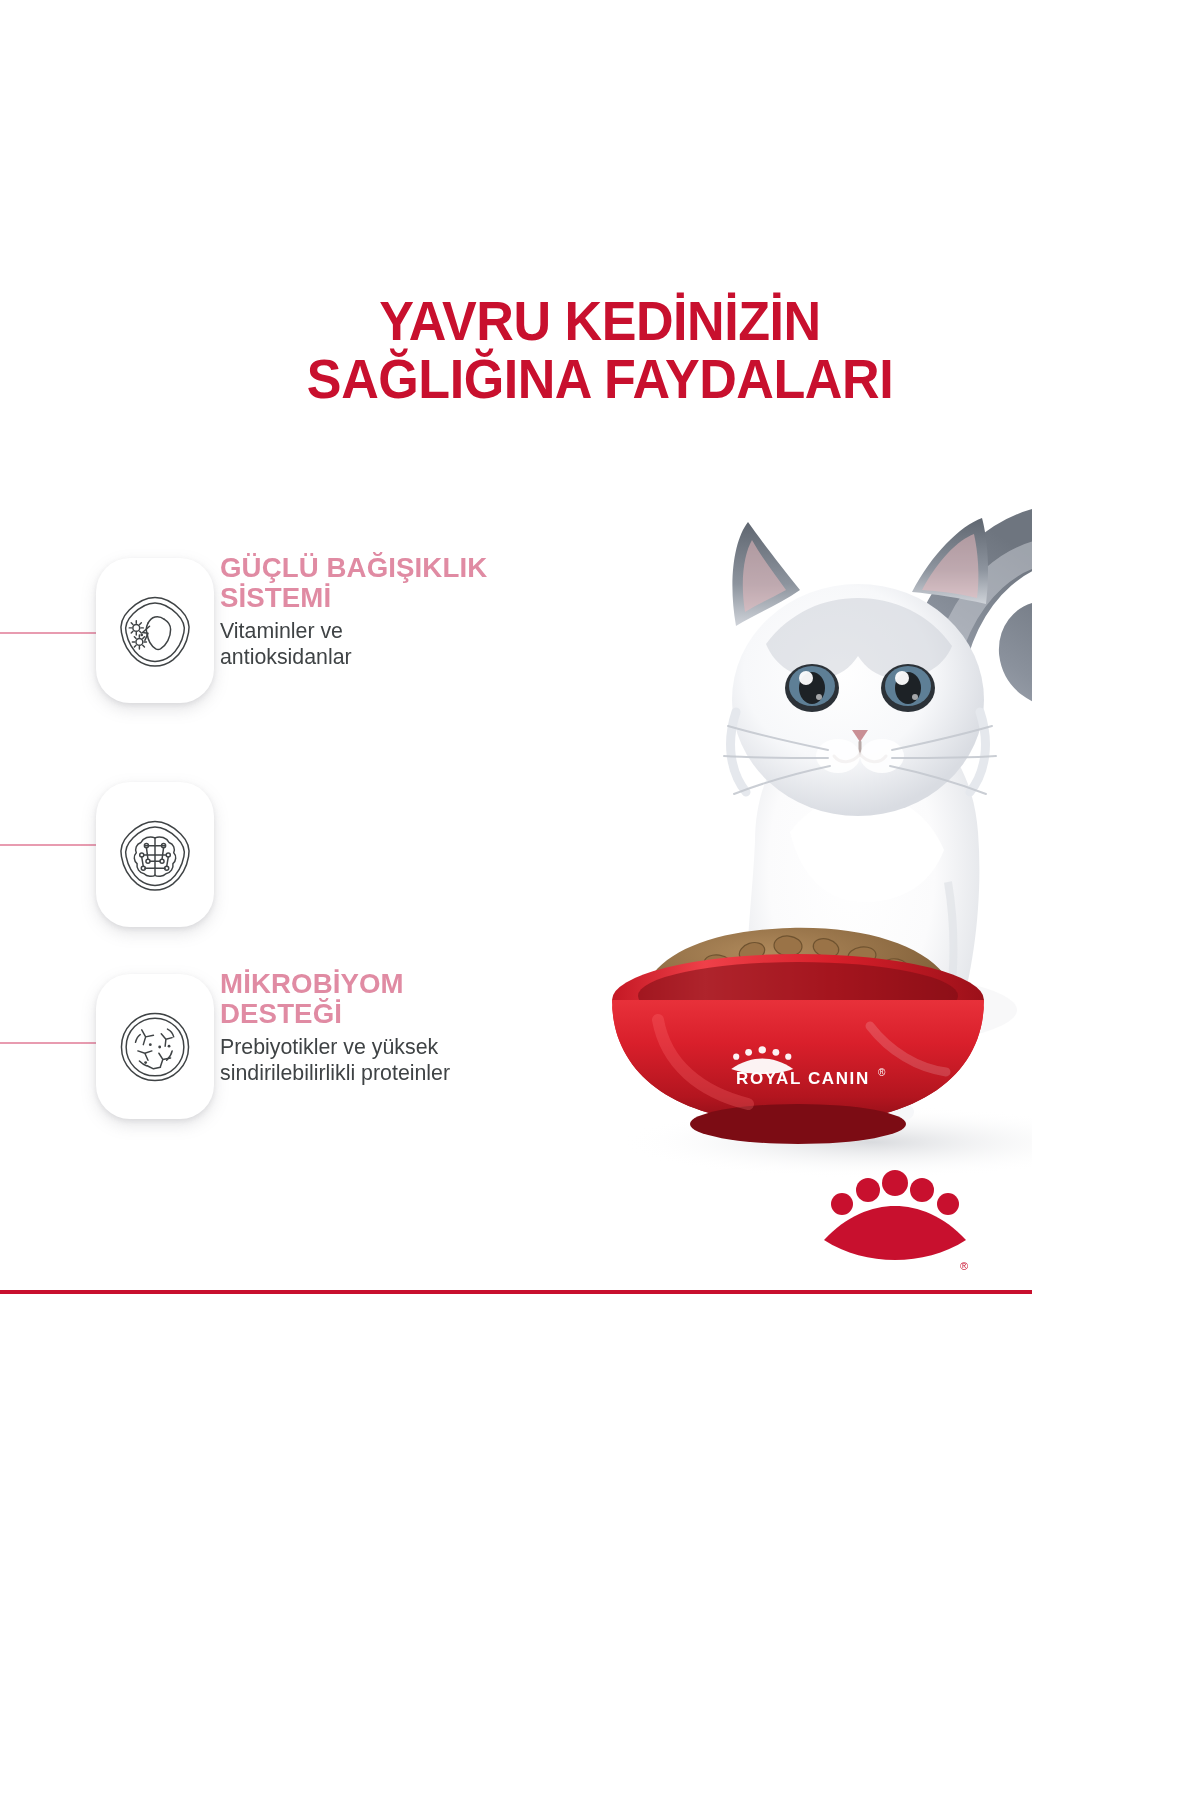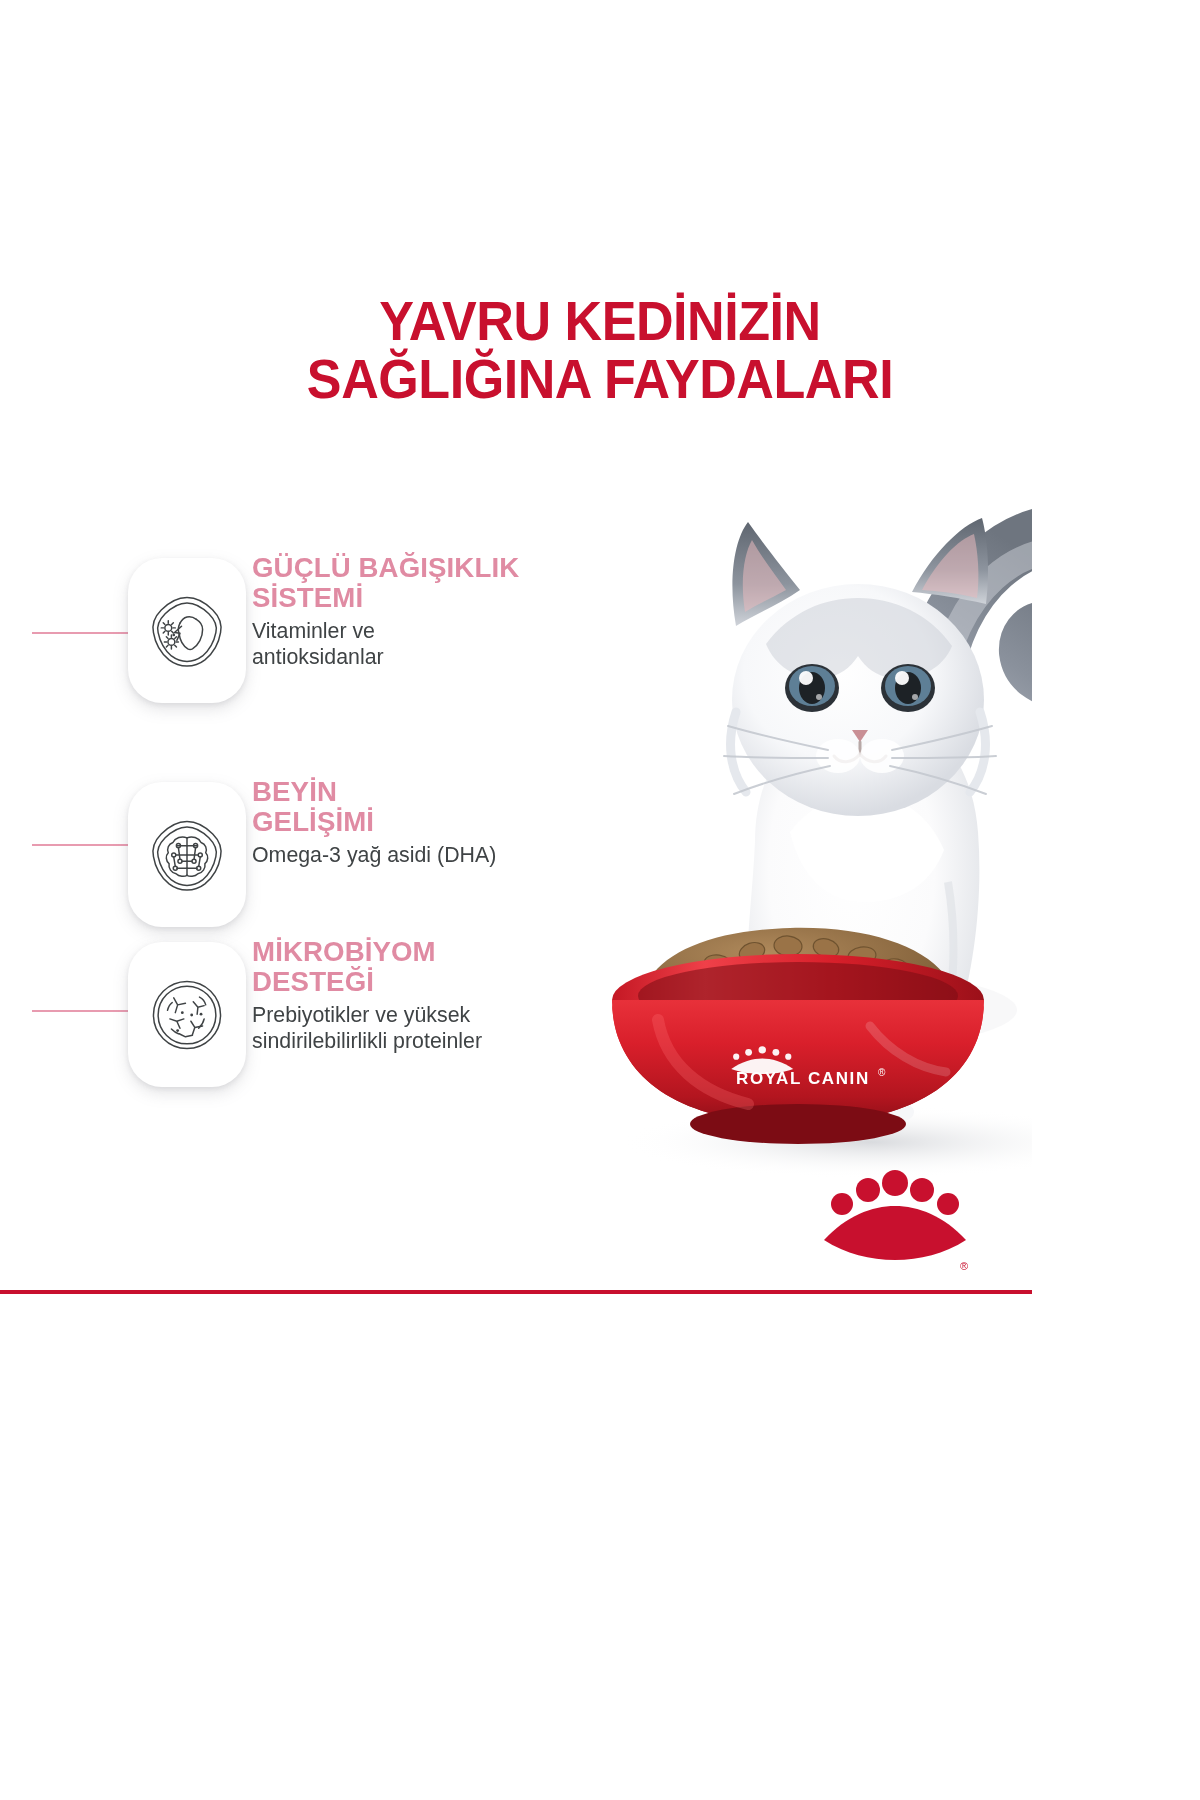--- a/index.html
+++ b/index.html
@@ -31,25 +31,24 @@
     transform-origin: 50% 0;
   }
   .title .l1, .title .l2 { display: block; white-space: nowrap; }
 
   
   .benefit {
     position: absolute;
     left: 0;
     width: 620px;
     height: 190px;
-    margin-left: 32px;
   }
   .benefit.b1 { top: 548px; }
   .benefit.b2 { top: 772px; }
-  .benefit.b3 { top: 932px; }
+  .benefit.b3 { top: 964px; }
 
   .connector {
     position: absolute;
     left: 0;
     top: 84px;
     width: 96px;
     height: 2px;
     background: #e89bb0;
   }
   .benefit.b2 .connector { top: 72px; }
@@ -177,29 +176,20 @@
         <circle cx="33" cy="50" r="2.6"></circle>
         <circle cx="41" cy="58" r="2.6"></circle>
         <circle cx="35" cy="67" r="2.6"></circle>
         <circle cx="61" cy="38" r="2.6"></circle>
         <circle cx="67" cy="50" r="2.6"></circle>
         <circle cx="59" cy="58" r="2.6"></circle>
         <circle cx="65" cy="67" r="2.6"></circle>
         <path d="M39 40.6 L41 55.5 M37 38 L50 38 M35.5 50 L50 50 M43.6 58 L50 58 M37 67 L50 67 M33 52.6 L35 64.6"></path>
         <path d="M61 40.6 L59 55.5 M63 38 L50 38 M64.5 50 L50 50 M56.4 58 L50 58 M63 67 L50 67 M67 52.6 L65 64.6"></path>
       </svg>
-    </div>
-    <div class="benefit-text">
-      <div class="benefit-title">
-        <span>BEYİN</span><br>
-        <span>GELİŞİMİ</span>
-      </div>
-      <div class="benefit-desc">
-        <span>Omega-3 yağ asidi (DHA)</span>
-      </div>
     </div>
   </div>
 
   <div class="benefit b3">
     <div class="connector"></div>
     <div class="icon-card">
       <svg width="78" height="78" viewBox="0 0 100 100" fill="none" stroke="#3f4345" stroke-width="1.9" stroke-linecap="round" stroke-linejoin="round">
         <circle cx="50" cy="50" r="43"></circle>
         <circle cx="50" cy="50" r="37"></circle>
         <path d="M33 28 L38 37 L48 35 M38 37 L35 47"></path>

